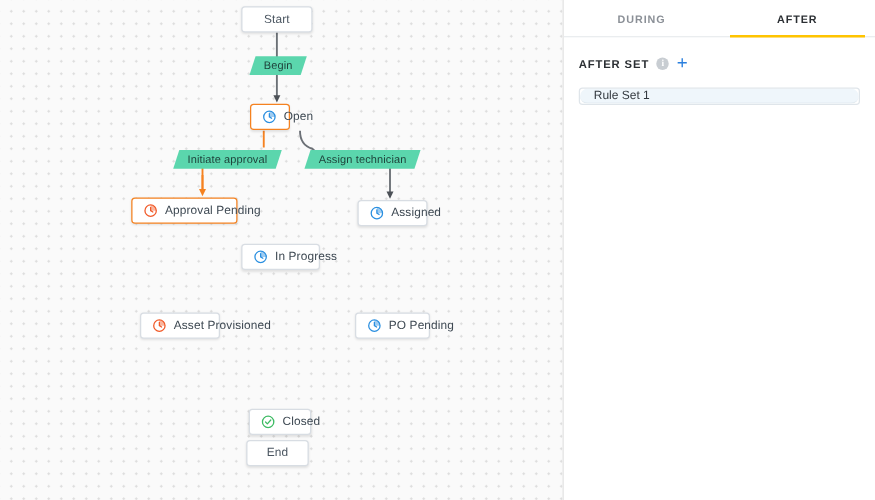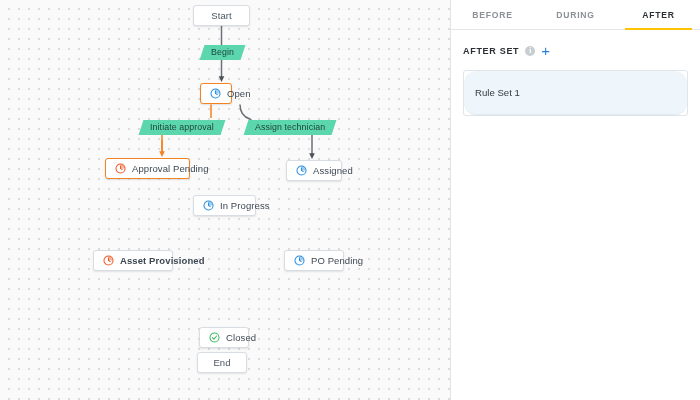--- a/index.html
+++ b/index.html
@@ -158,21 +158,21 @@
 
   
   .rule-card {
     border: 1px solid #dfe5ea;
     border-radius: 3px;
     background: #ffffff;
     overflow: hidden;
   }
   .rule-card-head {
     background: #eff6fb;
-    padding: 16px 11px;
+    padding: 0 11px;
     font-size: 9.6px;
     color: #33393f;
     border-bottom: 1px solid #e2eaf0;
     border-radius: 12px;
   }
   .rule-card-body { padding: 10px 11px 12px 11px; }
   .cond {
     font-size: 9.3px;
     color: #9aa0a6;
     padding-bottom: 9px;
@@ -246,21 +246,21 @@
           <span class="label">Assigned</span>
         </div>
         <div class="node" style="left: 193px; top: 195px; width: 63px;">
           <svg class="ico" viewBox="0 0 16 16">
             <circle cx="8" cy="8" r="6.6" fill="none" stroke="#2a8fe0" stroke-width="1.5"></circle>
             <path d="M8 4.2 L8 8 L10.6 9.6" fill="none" stroke="#2a8fe0" stroke-width="1.5" stroke-linecap="round"></path>
             <path d="M8 1.4 A6.6 6.6 0 0 1 14.6 8 L8 8 Z" fill="#2a8fe0" opacity="0.45"></path>
           </svg>
           <span class="label">In Progress</span>
         </div>
-        <div class="node" style="left: 93px; top: 250px; width: 80px; font-weight: bold;">
+        <div class="node" style="left: 112px; top: 250px; width: 64px;">
           <svg class="ico" viewBox="0 0 16 16">
             <circle cx="8" cy="8" r="6.6" fill="none" stroke="#f15a29" stroke-width="1.5"></circle>
             <path d="M8 4.2 L8 8 L10.6 9.6" fill="none" stroke="#f15a29" stroke-width="1.5" stroke-linecap="round"></path>
             <path d="M8 1.4 A6.6 6.6 0 0 1 14.6 8 L8 8 Z" fill="#f15a29" opacity="0.45"></path>
           </svg>
           <span class="label">Asset Provisioned</span>
         </div>
         <div class="node" style="left: 284px; top: 250px; width: 60px;">
           <svg class="ico" viewBox="0 0 16 16">
             <circle cx="8" cy="8" r="6.6" fill="none" stroke="#2a8fe0" stroke-width="1.5"></circle>
@@ -289,23 +289,20 @@
         </div>
         <div class="wirelabel" style="left: 246px; top: 120px;">
           <span>Assign technician</span>
         </div>
       </div>
   </div>
 
   <div id="panel">
 
     <div id="tabs">
-      <div class="tab">
-        <span>BEFORE</span>
-      </div>
       <div class="tab">
         <span>DURING</span>
       </div>
       <div class="tab active">
         <span>AFTER</span>
       </div>
     </div>
 
     <div id="panel-body">
 

